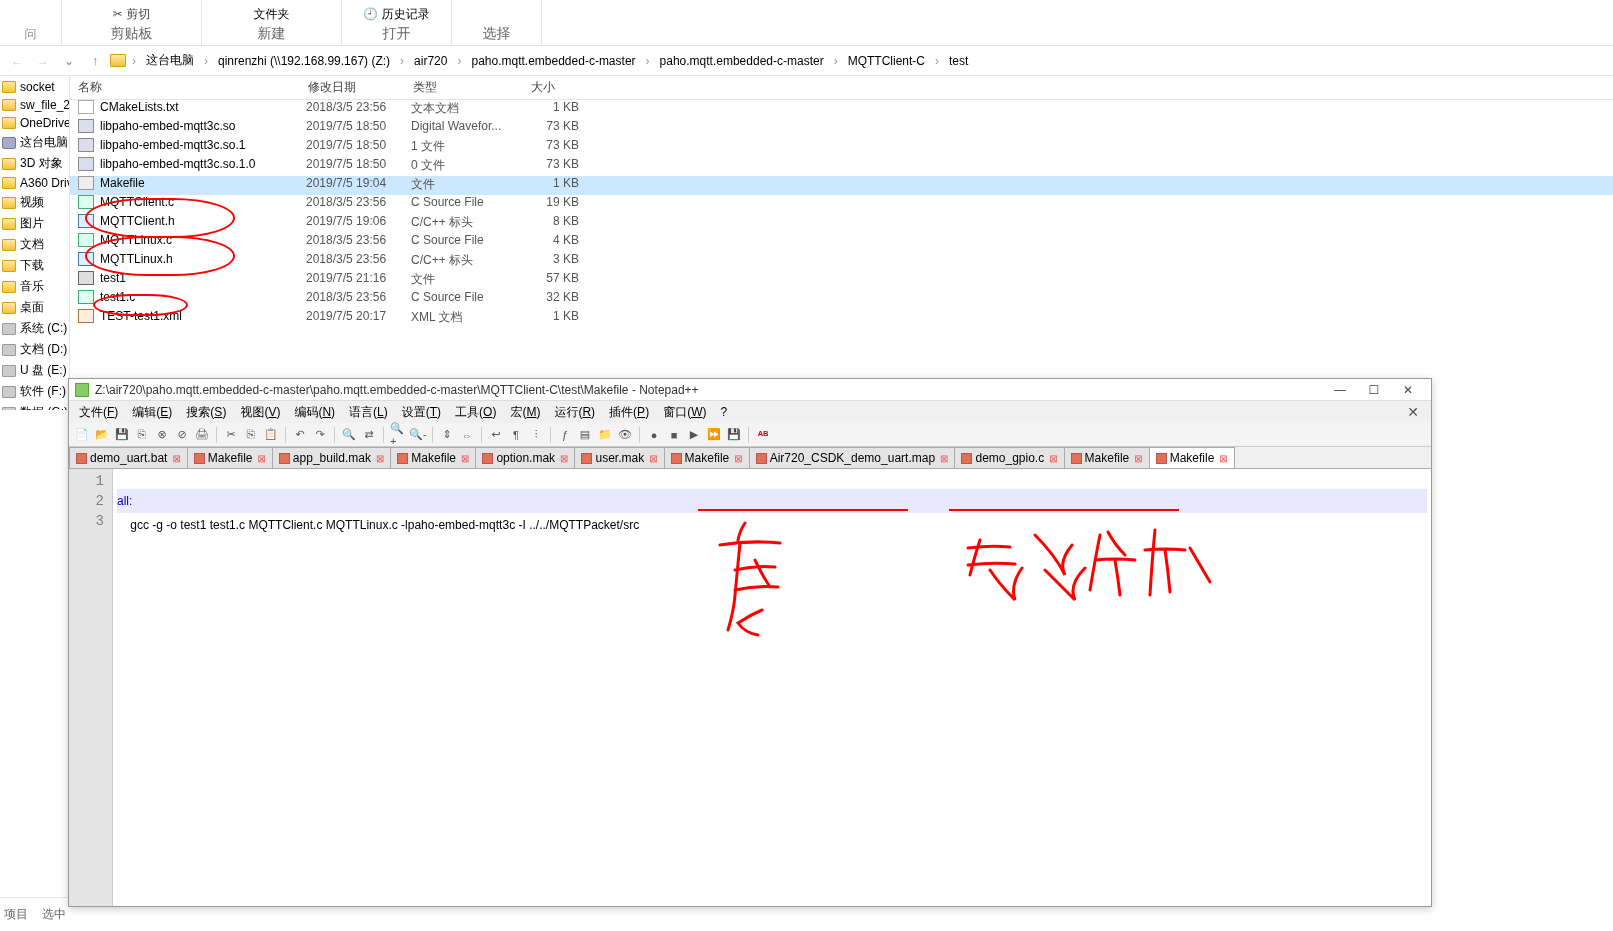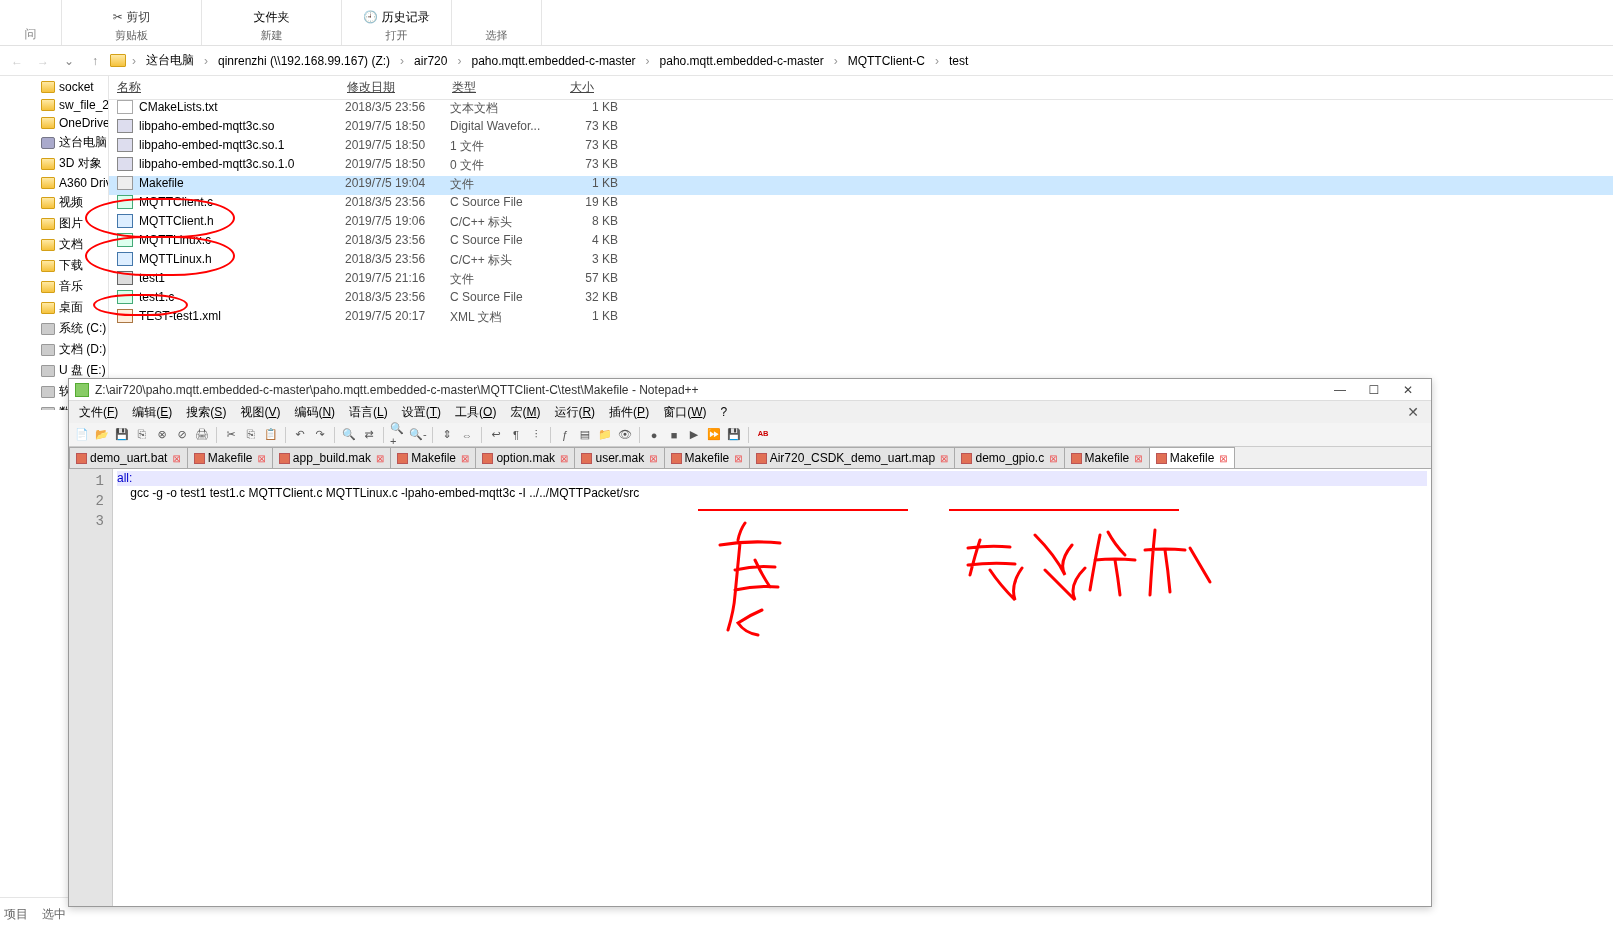--- a/index.html
+++ b/index.html
@@ -3,42 +3,42 @@
 <meta charset="utf-8">
 <style>
 * { margin: 0; padding: 0; box-sizing: border-box; font-family: "Microsoft YaHei", "Segoe UI", sans-serif; font-size: 12px; }
 body { background: #fff; width: 1613px; height: 931px; overflow: hidden; position: relative; }
 
 
 .explorer-top { background: #fff; }
 .ribbon { display: flex; height: 46px; border-bottom: 1px solid #e1e1e1; }
 .ribbon-group { display: flex; flex-direction: column; align-items: center; justify-content: flex-end; padding: 2px 12px; border-right: 1px solid #e5e5e5; }
 .ribbon-group-items { display: flex; align-items: center; gap: 8px; }
-.ribbon-label { font-size: 11px; color: #666; margin-top: 2px; }
+.ribbon-label { font-size: 14px; color: #666; margin-top: 2px; }
 .scissors-icon { color: #444; }
 
 .nav-bar { display: flex; align-items: center; height: 30px; padding: 4px 6px; gap: 4px; border-bottom: 1px solid #e5e5e5; }
 .nav-arrow { width: 22px; height: 22px; display: flex; align-items: center; justify-content: center; color: #888; }
 .nav-arrow.disabled { color: #ccc; }
 .address-crumbs { display: flex; align-items: center; gap: 2px; flex: 1; }
 .folder-icon-yellow { width: 16px; height: 13px; background: linear-gradient(#ffe9a3, #f5c23d); border: 1px solid #d4a017; border-radius: 1px; display: inline-block; }
 .crumb { padding: 2px 6px; cursor: pointer; }
 .crumb-sep { color: #999; padding: 0 2px; }
 
-.explorer-body { display: flex; height: 334px; padding-left: 39px; }
+.explorer-body { display: flex; height: 334px; }
 .tree-pane { width: 70px; border-right: 1px solid #e5e5e5; overflow: hidden; padding-top: 2px; }
 .tree-item { display: flex; align-items: center; gap: 4px; padding: 2px 2px; white-space: nowrap; cursor: pointer; }
 .tree-icon { width: 14px; height: 12px; flex-shrink: 0; }
 .tree-icon.folder { background: linear-gradient(#ffe9a3, #f5c23d); border: 1px solid #d4a017; border-radius: 1px; }
 .tree-icon.drive { background: #ccc; border: 1px solid #999; border-radius: 1px; }
 .tree-icon.computer { background: #aac; border: 1px solid #778; border-radius: 2px; }
 
 .file-pane { flex: 1; }
 .file-header { display: flex; border-bottom: 1px solid #e5e5e5; height: 24px; align-items: center; }
-.col { padding: 4px 8px; color: #444; text-decoration: underline; }
+.col { padding: 4px 8px; color: #444; }
 .col-name { width: 230px; }
 .col-date { width: 105px; }
 .col-type { width: 108px; }
 .col-size { width: 60px; text-align: center; }
 
 .file-row { display: flex; align-items: flex-start; height: 19px; padding-left: 8px; cursor: pointer; }
 .file-row.selected { background: #cce8ff; }
 .file-icon { width: 16px; height: 14px; margin-right: 6px; flex-shrink: 0; display: flex; align-items: center; justify-content: center; }
 .file-icon.txt { border: 1px solid #aaa; background: #fff; }
 .file-icon.so { border: 1px solid #888; background: #dde; }
@@ -73,21 +73,21 @@
 
 .npp-tabs { display: flex; height: 22px; background: #f0f0f0; border-bottom: 1px solid #aaa; overflow: hidden; }
 .npp-tab { display: flex; align-items: center; padding: 8px 6px; border: 1px solid #aaa; border-bottom: none; margin-right: -1px; background: #e4e4e4; cursor: pointer; font-family: "Courier New", monospace; font-size: 11px; white-space: nowrap; gap: 3px; }
 .npp-tab.active { background: #fff; position: relative; z-index: 1; }
 .npp-tab .tab-icon { width: 11px; height: 11px; background: #6ab04c; border: 1px solid #4a8; }
 .npp-tab .tab-icon.mod { background: #e17055; border-color: #b55; }
 .npp-tab .tab-x { font-size: 10px; color: #e55; margin-left: 2px; }
 
 .npp-editor { background: #fff; height: calc(100% - 90px); display: flex; position: relative; }
 .gutter { width: 44px; background: #e4e4e4; text-align: right; padding: 2px 8px 2px 2px; color: #808080; font-family: "Courier New", monospace; font-size: 14px; line-height: 20px; border-right: 1px solid #ccc; }
-.code { flex: 1; padding: 2px 4px; font-family: "Courier New", monospace; font-size: 14px; line-height: 15px; white-space: pre; }
+.code { flex: 1; padding: 20px 4px; font-family: "Courier New", monospace; font-size: 14px; line-height: 24px; white-space: pre; }
 .code .kw { color: #0000cc; }
 .code .current-line { background: #e8e8ff; display: inline-block; width: 100%; }
 .red-underline { position: absolute; height: 2px; background: red; }
 
 
 .annotation-svg { position: absolute; pointer-events: none; }
 </style>
 </head>
 <body>
 

